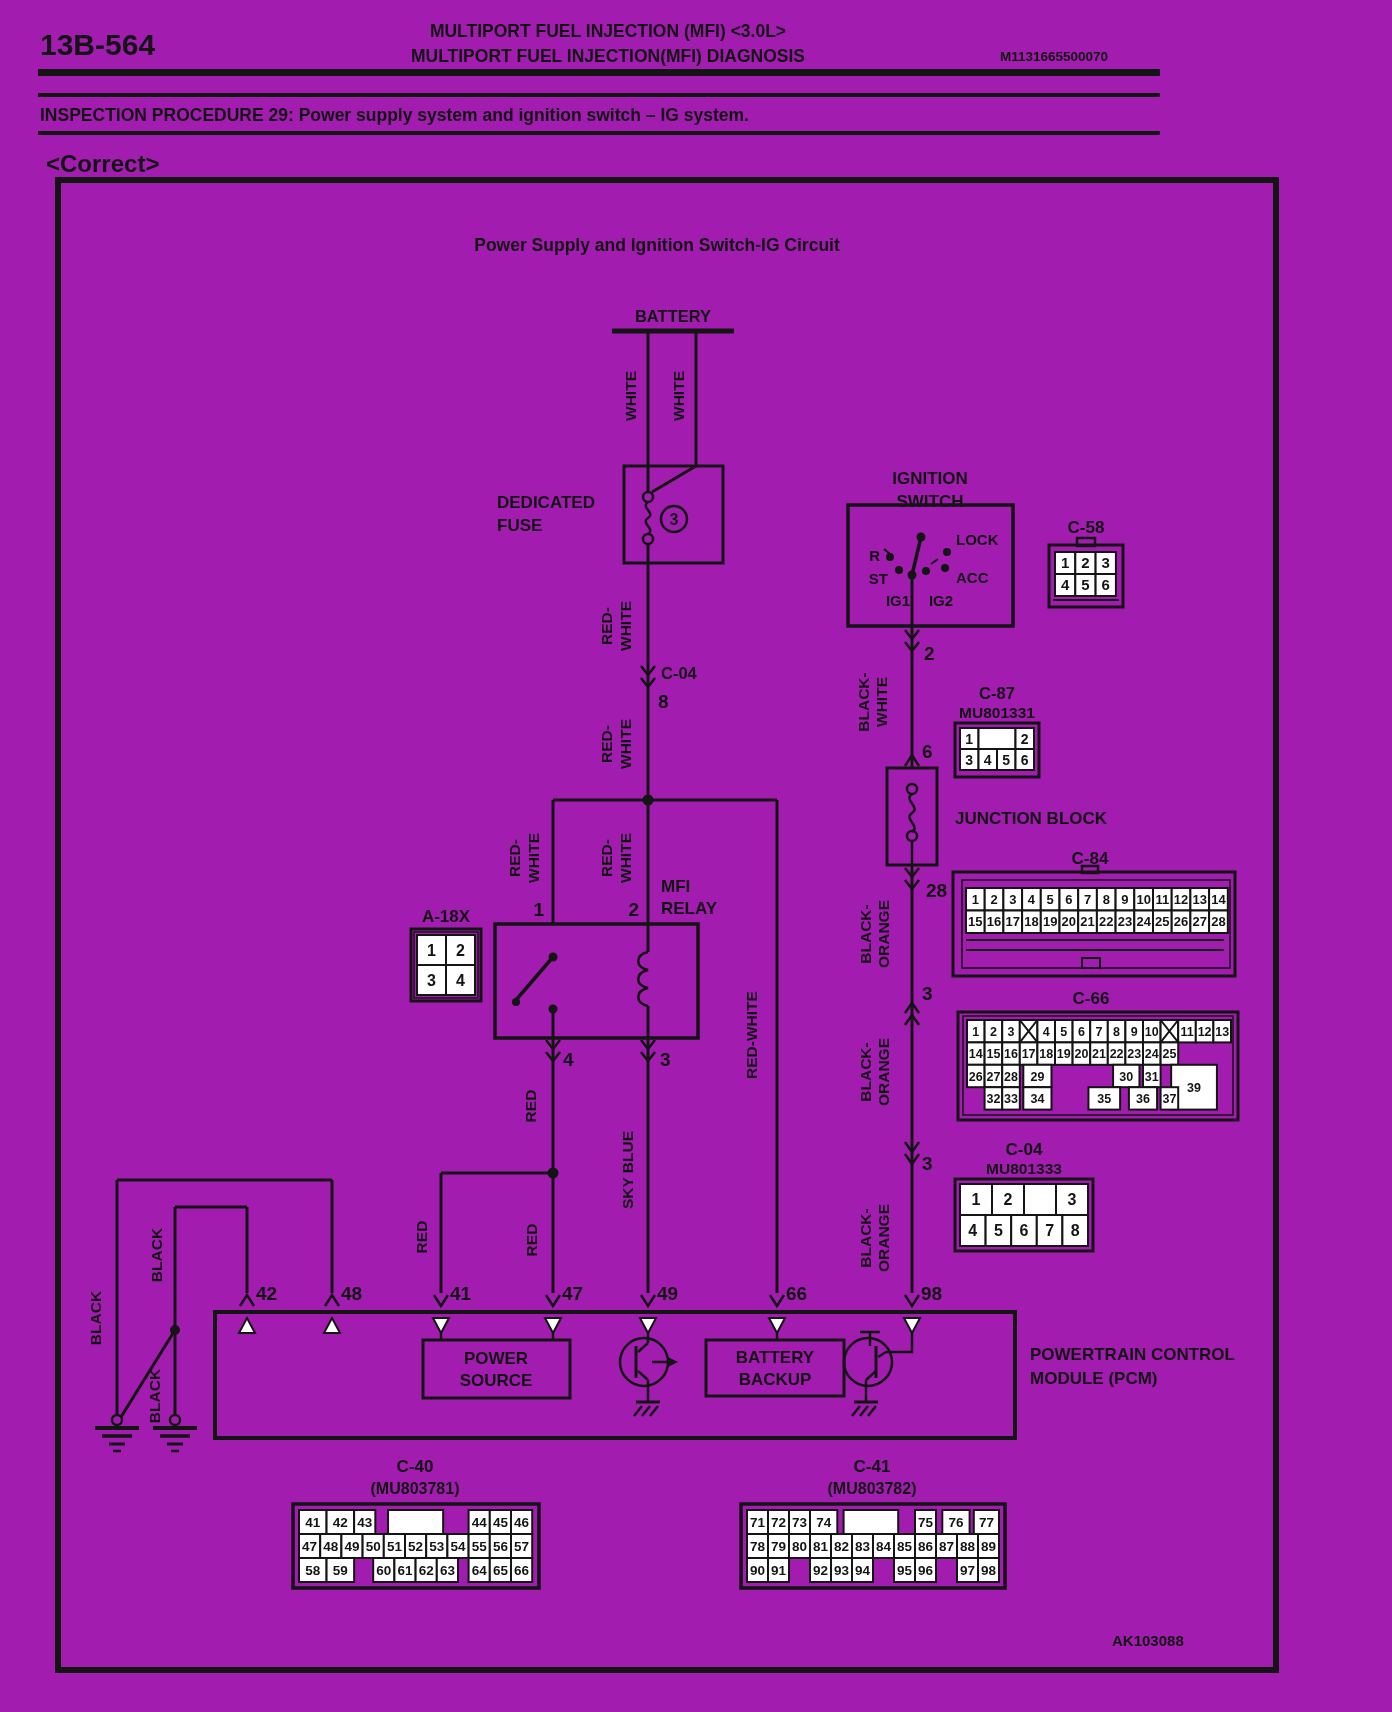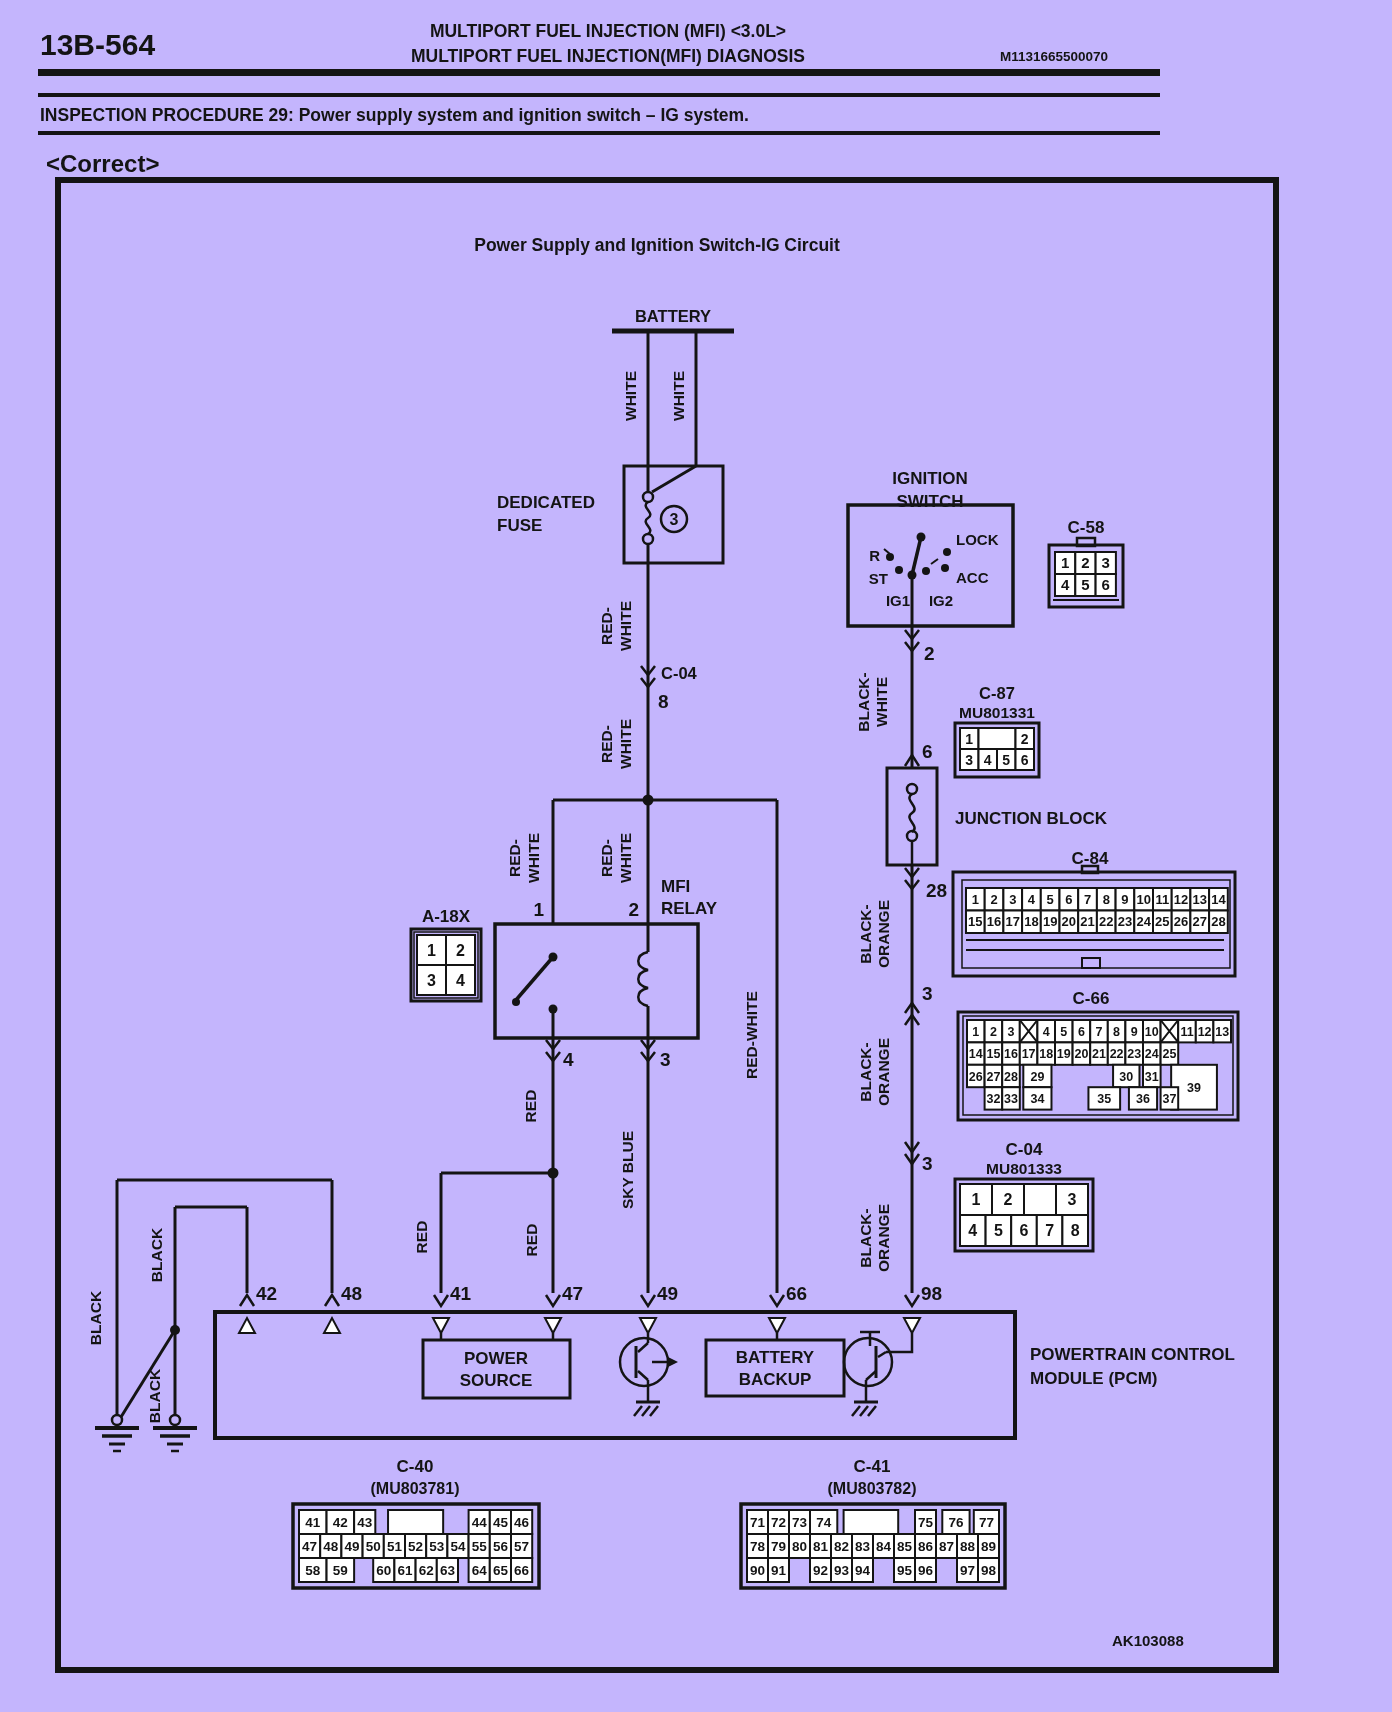--- a/index.html
+++ b/index.html
@@ -1,16 +1,16 @@
 <!DOCTYPE html>
 <html><head>
 <meta charset="utf-8">
 <style>
   html,body{margin:0;padding:0;background:#e8e8e8;}
-  #page{position:relative;width:1392px;height:1712px;background:#c4b5fd;margin:0 auto;
+  #page{position:relative;width:1392px;height:1712px;background:#a21caf;margin:0 auto;
         font-family:"Liberation Sans",sans-serif;}
   svg text{font-family:"Liberation Sans",sans-serif;font-weight:bold;fill:#141414;}
   .s15{stroke:#141414;stroke-width:1.5;fill:none}
   .s2{stroke:#141414;stroke-width:2;fill:none}
   .s25{stroke:#141414;stroke-width:2.5;fill:none}
   .s3{stroke:#141414;stroke-width:3;fill:none}
   .s35{stroke:#141414;stroke-width:3.5;fill:none}
   .s4{stroke:#141414;stroke-width:4;fill:none}
   .s5{stroke:#141414;stroke-width:5;fill:none}
   .s6{stroke:#141414;stroke-width:6;fill:none}

